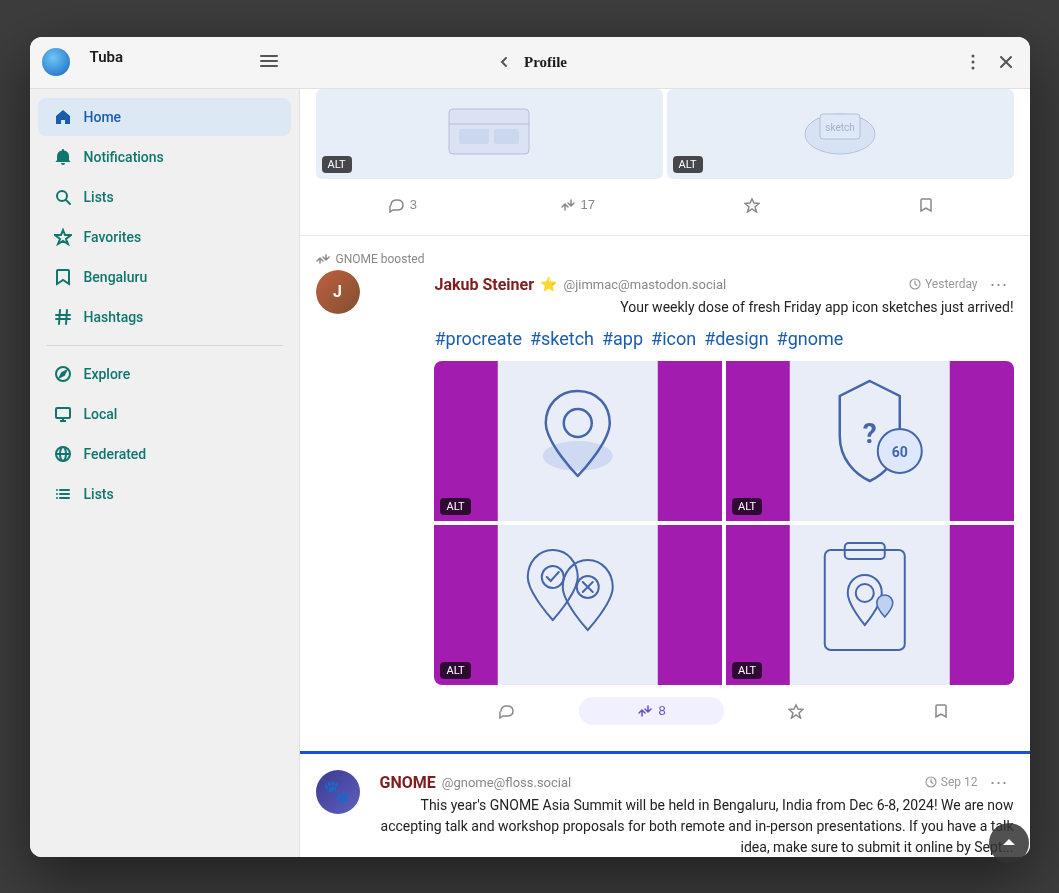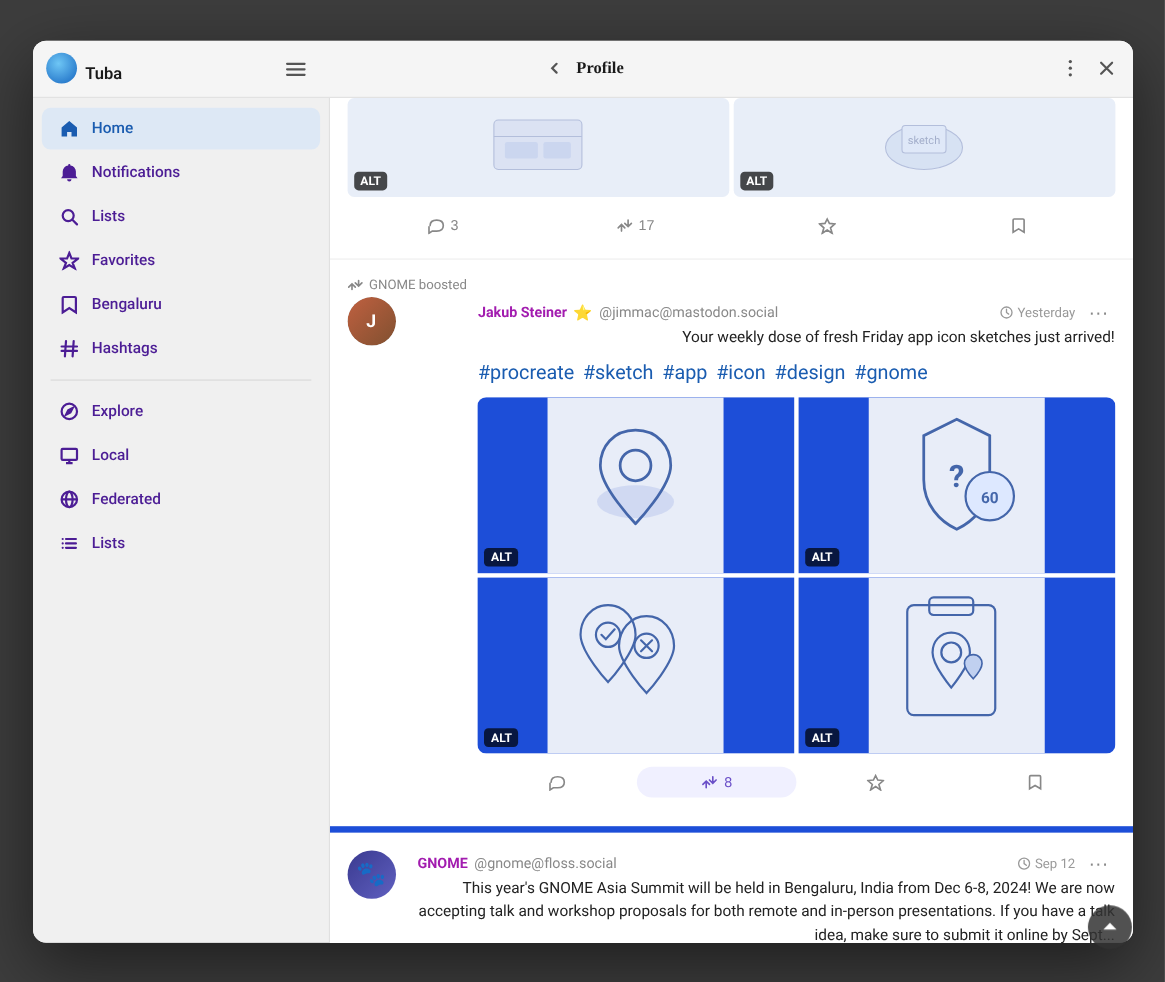--- a/index.html
+++ b/index.html
@@ -26,22 +26,22 @@
       display: flex;
       align-items: center;
       height: 52px;
       background: #f5f5f5;
       border-bottom: 1px solid #e0e0e0;
       padding: 0 12px;
       flex-shrink: 0;
     }
     .titlebar-left {
       display: flex;
-      align-items: flex-end;
-      gap: 8px;
+      align-items: flex-start;
+      gap: 20px;
       width: 240px;
     }
     .app-icon {
       width: 28px;
       height: 28px;
       border-radius: 50%;
       background: radial-gradient(circle at 40% 35%, #6ec6f5, #1565c0);
     }
     .app-title {
       font-size: 15px;
@@ -101,41 +101,41 @@
       border-right: 1px solid #e0e0e0;
     }
     .sidebar-item {
       display: flex;
       align-items: center;
       gap: 12px;
       padding: 10px 16px;
       cursor: pointer;
       border-radius: 8px;
       margin: 1px 8px;
-      color: #4c1d95;
+      color: #0f766e;
       font-size: 14px;
       font-weight: 500;
     }
     .sidebar-item.active { background: #dde8f5; color: #1a5cb0; }
     .sidebar-item svg { width: 18px; height: 18px; flex-shrink: 0; }
     .sidebar-divider {
       height: 1px;
       background: #d8d8d8;
       margin: 8px 16px;
     }
     
     .content {
       flex: 1;
       overflow-y: auto;
       background: #fafafa;
     }
     
     .post-card {
       background: #fff;
-      border-bottom: 6px solid #1d4ed8;
+      border-bottom: 3px solid #1d4ed8;
       padding: 16px;
     }
     .post-header {
       display: flex;
       align-items: flex-start;
       gap: 10px;
       margin-bottom: 10px;
     }
     .avatar-wrap {
       position: relative;
@@ -155,22 +155,22 @@
       flex: 1;
     }
     .post-author-line {
       display: flex;
       align-items: center;
       gap: 6px;
       flex-wrap: wrap;
     }
     .post-author-name {
       font-weight: 700;
-      font-size: 13px;
-      color: #a21caf;
+      font-size: 16px;
+      color: #7f1d1d;
     }
     .post-author-star {
       font-size: 14px;
     }
     .post-author-handle {
       font-size: 13px;
       color: #888;
     }
     .post-time {
       font-size: 12px;
@@ -208,35 +208,35 @@
       display: grid;
       grid-template-columns: 1fr 1fr;
       grid-template-rows: 1fr 1fr;
       gap: 4px;
       border-radius: 8px;
       overflow: hidden;
       margin-bottom: 12px;
     }
     .image-cell {
       position: relative;
-      background: #1d4ed8;
+      background: #a21caf;
       height: 160px;
       display: flex;
       align-items: flex-end;
       justify-content: center;
       overflow: hidden;
     }
     .alt-badge {
       position: absolute;
       bottom: 6px;
       left: 6px;
       background: rgba(0,0,0,0.7);
       color: #fff;
       font-size: 11px;
-      font-weight: 700;
+      font-weight: 400;
       padding: 2px 6px;
       border-radius: 4px;
     }
     
     .post-actions {
       display: flex;
       align-items: center;
       gap: 0;
     }
     .action-btn {

